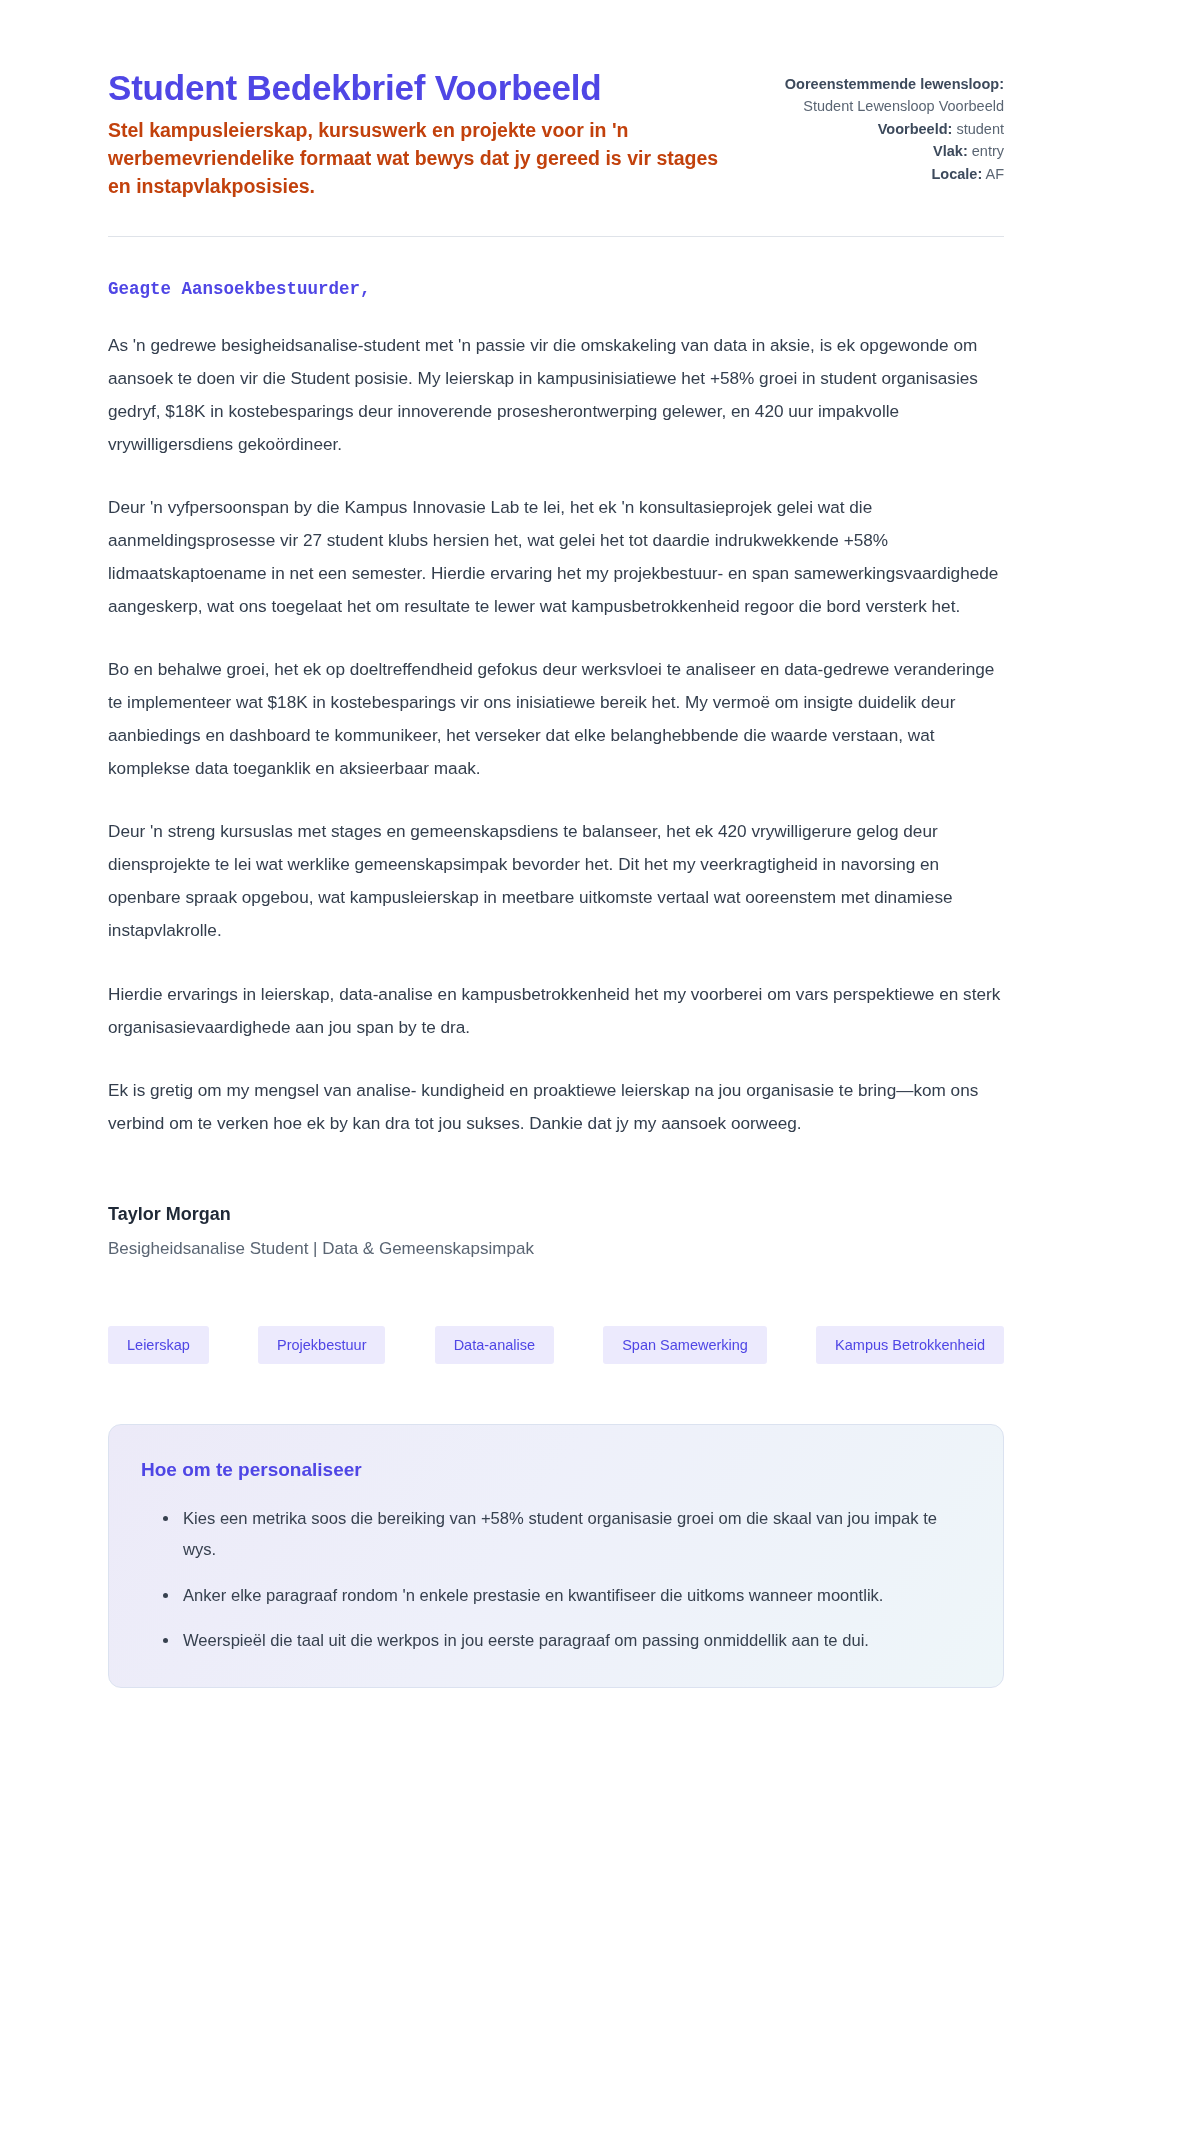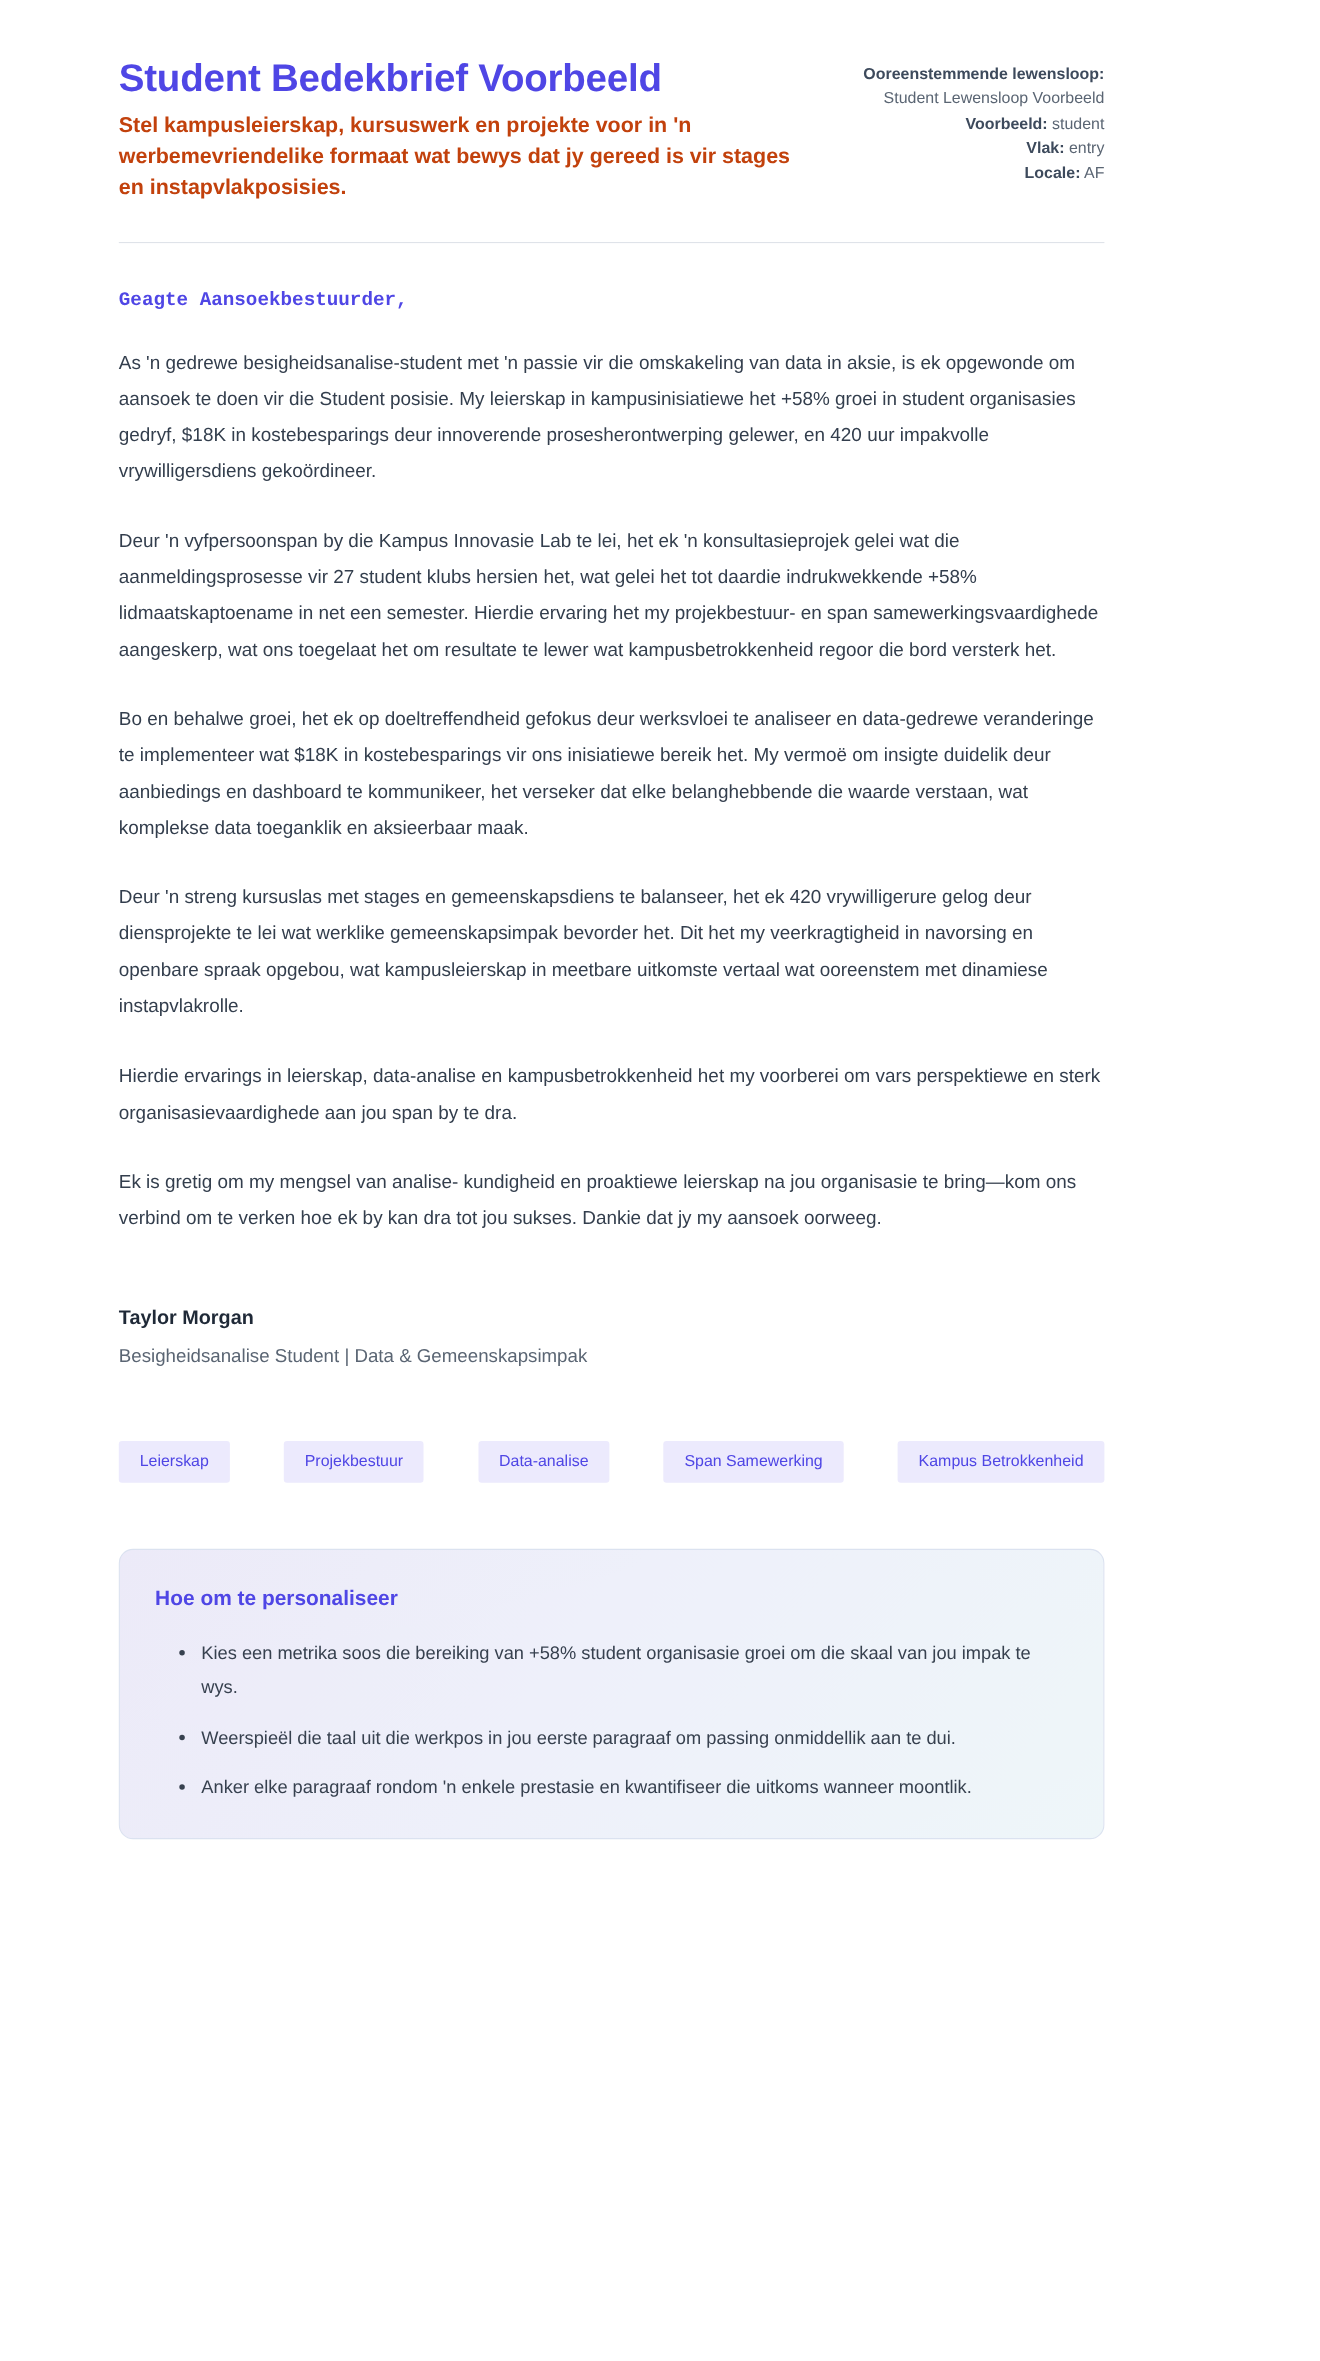--- a/index.html
+++ b/index.html
@@ -12,21 +12,21 @@
   body {
     width: 1200px;
     min-height: 2146px;
     font-family: "Liberation Sans", sans-serif;
     color: #2f3a4a;
     -webkit-font-smoothing: antialiased;
   }
 
   .page {
     width: 1112px;
-    padding: 52px 108px 40px 108px;
+    padding: 68px 108px 40px 108px;
   }
 
   
   .header {
     display: flex;
     align-items: flex-start;
     justify-content: space-between;
     gap: 40px;
   }
   .header-left { flex: 1 1 auto; max-width: 740px; }
@@ -208,18 +208,18 @@
     <span class="tag">Projekbestuur</span>
     <span class="tag">Data-analise</span>
     <span class="tag">Span Samewerking</span>
     <span class="tag">Kampus Betrokkenheid</span>
   </div>
 
   <div class="callout">
     <h2 class="callout-title">Hoe om te personaliseer</h2>
     <ul class="callout-list">
       <li class="callout-item">Kies een metrika soos die bereiking van +58% student organisasie groei om die skaal van jou impak te wys.</li>
+      <li class="callout-item">Anker elke paragraaf rondom 'n enkele prestasie en kwantifiseer die uitkoms wanneer moontlik.</li>
       <li class="callout-item">Weerspieël die taal uit die werkpos in jou eerste paragraaf om passing onmiddellik aan te dui.</li>
-      <li class="callout-item">Anker elke paragraaf rondom 'n enkele prestasie en kwantifiseer die uitkoms wanneer moontlik.</li>
     </ul>
   </div>
 
 </div>
 
 </body></html>

